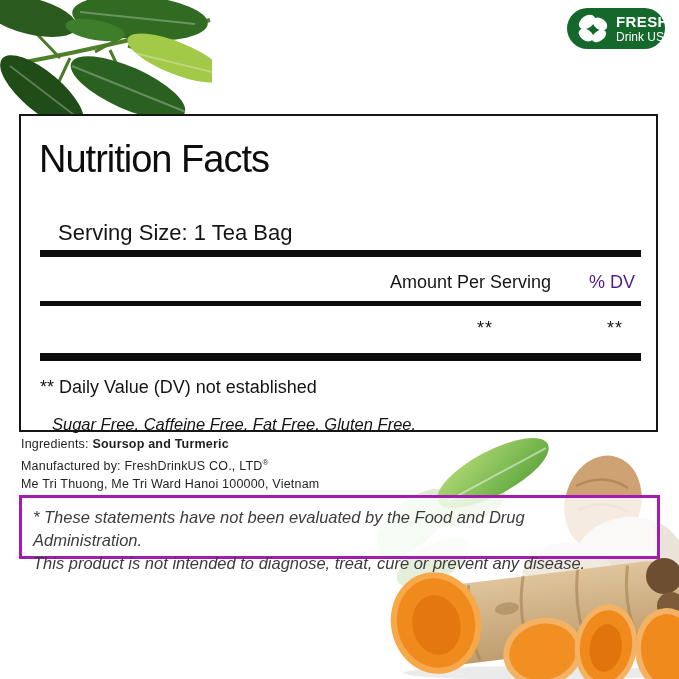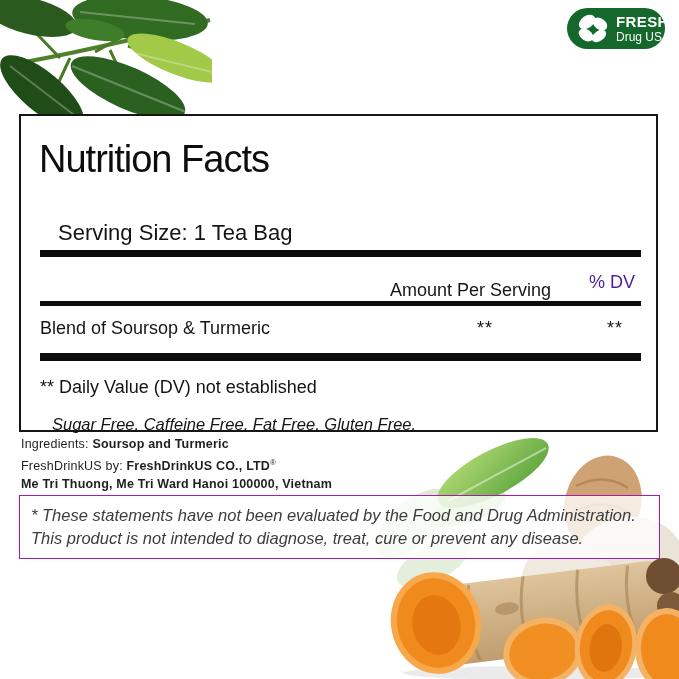--- a/index.html
+++ b/index.html
@@ -30,37 +30,37 @@
     font-size:38px;font-weight:400;letter-spacing:-1px;color:#0d0d0d;
   }
   .panel .serving{
     position:absolute;left:19px;top:86px;margin:18px;
     font-size:22px;font-weight:400;color:#141414;
   }
   .bar{position:absolute;left:19px;width:601px;background:#0d0d0d;}
   .bar1{top:134px;height:7px;}
   .bar2{top:185px;height:5px;}
   .bar3{top:237px;height:8px;}
-  .hdr-amount{position:absolute;top:156px;right:105px;font-size:18px;color:#161616;margin-top:8px;}
+  .hdr-amount{position:absolute;top:156px;right:105px;font-size:18px;color:#161616;}
   .hdr-dv{position:absolute;top:156px;right:21px;font-size:18px;color:#4c1d95;}
   .row-label{position:absolute;left:19px;top:202px;font-size:18px;color:#161616;}
   .row-amount{position:absolute;left:434px;top:202px;width:60px;text-align:center;font-size:18px;letter-spacing:1px;color:#161616;}
   .row-dv{position:absolute;left:564px;top:202px;width:60px;text-align:center;font-size:18px;letter-spacing:1px;color:#161616;}
   .footnote{position:absolute;left:19px;top:261px;margin:0;font-size:18px;color:#141414;}
   .claims{position:absolute;left:19px;top:287px;margin:12px;font-size:16.5px;font-style:italic;color:#141414;}
   
   .info{position:absolute;left:21px;top:435px;z-index:3;font-size:12.5px;line-height:18.5px;color:#1f1f1f;letter-spacing:.2px;}
   .info .lbl{font-weight:400;}
   .info .val{font-weight:700;}
-  .info .mfg,.info .addr{font-weight:700;}
+  .info .mfg,.info .addr{font-weight:400;}
   .info sup{font-size:8px;font-weight:400;}
   
   .disclaimer{
     position:absolute;left:19px;top:495px;width:641px;height:64px;z-index:2;
-    background:rgba(255,255,255,.78);border:1px solid #a21caf;box-sizing:border-box;
+    background:rgba(255,255,255,.78);border:3px solid #a21caf;box-sizing:border-box;
     padding:8px 23px 0 11px;font-size:16.5px;font-style:italic;line-height:23px;color:#3c3c3c;
   }
 </style>
 </head>
 <body>
 
 <div class="stage">
 
   <svg class="leaves-tl" width="212" height="126" viewBox="0 0 212 126" aria-hidden="true">
     <path d="M2,66 C50,58 110,46 210,20" stroke="#50802a" stroke-width="4" fill="none"></path>
@@ -125,52 +125,51 @@
 
   <div class="logo">
     <svg class="logo-icon" width="36" height="34" viewBox="0 0 36 34" aria-hidden="true">
       <ellipse cx="12" cy="10" rx="9" ry="6" fill="#fff" transform="rotate(-35 12 10)"></ellipse>
       <ellipse cx="25" cy="12" rx="8" ry="5.5" fill="#fff" transform="rotate(35 25 12)"></ellipse>
       <ellipse cx="11" cy="23" rx="8" ry="5.5" fill="#fff" transform="rotate(35 11 23)"></ellipse>
       <ellipse cx="24" cy="24" rx="8" ry="5" fill="#fff" transform="rotate(-35 24 24)"></ellipse>
     </svg>
     <div class="logo-text">
       <span class="t1">FRESH</span>
-      <span class="t2">Drug US</span>
+      <span class="t2">Drink US</span>
     </div>
   </div>
 
   <section class="panel">
     <h1 class="title">Nutrition Facts</h1>
     <p class="serving">Serving Size: 1 Tea Bag</p>
 
     <div class="bar bar1"></div>
 
     <span class="hdr-amount">Amount Per Serving</span>
     <span class="hdr-dv">% DV</span>
 
     <div class="bar bar2"></div>
 
-    <span class="row-label">Blend of Soursop &amp; Turmeric</span>
     <span class="row-amount">**</span>
     <span class="row-dv">**</span>
 
     <div class="bar bar3"></div>
 
     <p class="footnote">** Daily Value (DV) not established</p>
     <p class="claims">Sugar Free, Caffeine Free, Fat Free, Gluten Free.</p>
   </section>
 
   <div class="info">
     <div>
       <span class="lbl">Ingredients:</span>
       <span class="val">Soursop and Turmeric</span>
     </div>
     <div>
-      <span class="lbl">FreshDrinkUS by:</span>
+      <span class="lbl">Manufactured by:</span>
       <span class="mfg">FreshDrinkUS CO., LTD</span><sup>®</sup>
     </div>
     <div class="addr">Me Tri Thuong, Me Tri Ward Hanoi 100000, Vietnam</div>
   </div>
 
   <div class="disclaimer">
     <span>* These statements have not been evaluated by the Food and Drug Administration.</span><br>
     <span>This product is not intended to diagnose, treat, cure or prevent any disease.</span>
   </div>
 

